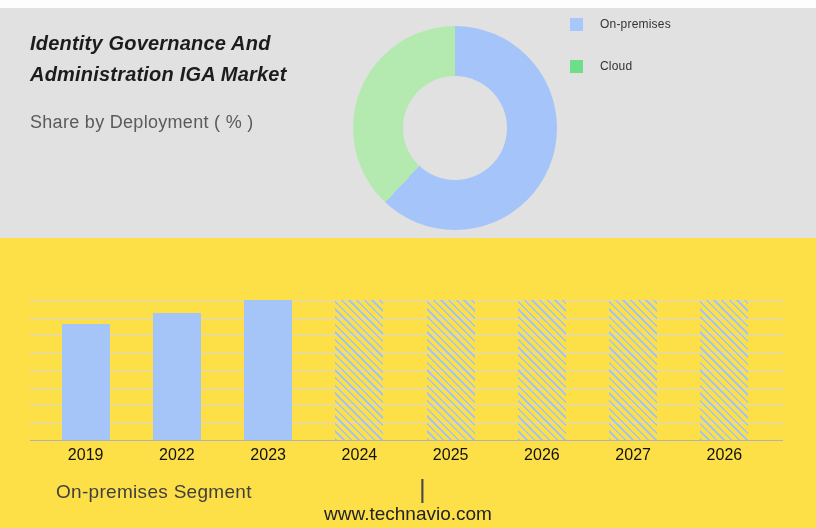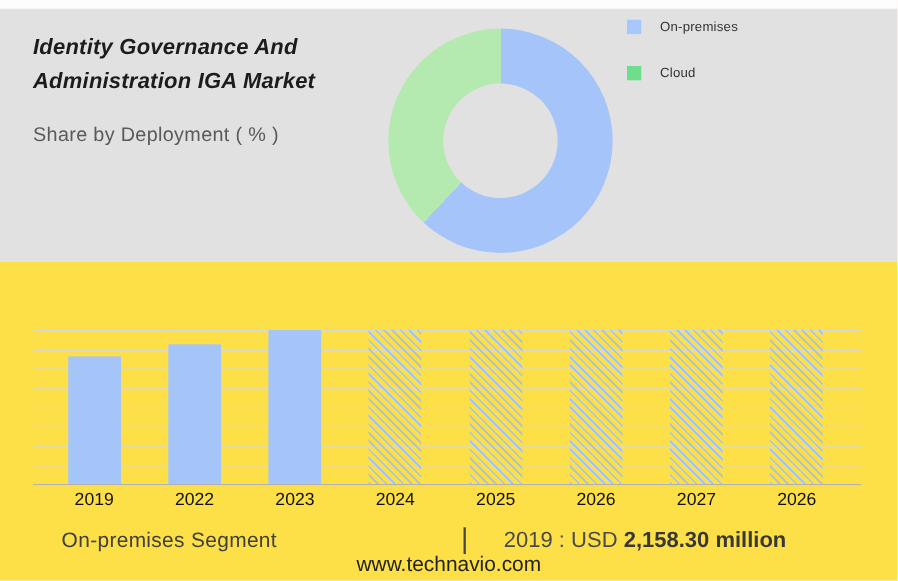--- a/index.html
+++ b/index.html
@@ -110,17 +110,16 @@
           </div>
           <div class="bar-slot">
             <div class="bar" style="height: 140px; background: repeating-linear-gradient(45deg, rgb(166, 196, 240) 0px, rgb(166, 196, 240) 1.7px, transparent 1.7px, transparent 5.4px);"></div>
             <div class="year-label">2026</div>
           </div>
         </div>
     </div>
 
     <div class="segment-label">On-premises Segment</div>
     <div class="separator">|</div>
-    <div class="value-line"><span>2019 : USD </span><span class="value-bold">2,158.30 million</span></div>
     <div class="site">www.technavio.com</div>
   </div>
 
 </div>
 
 </body></html>

